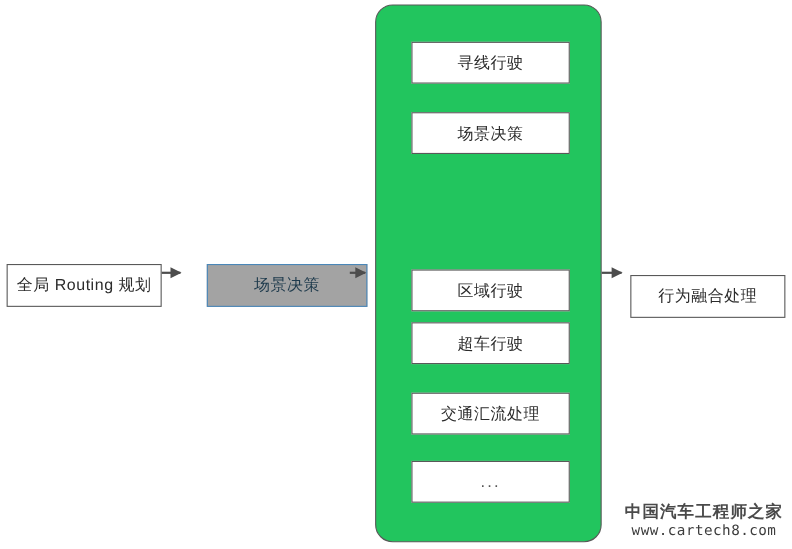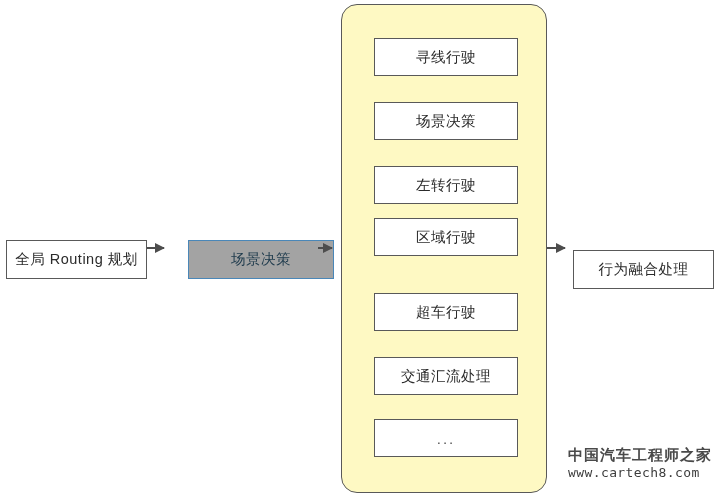--- a/index.html
+++ b/index.html
@@ -69,21 +69,21 @@
 
   
   #scenario-group {
     position: absolute;
     left: 341px;
     top: 4px;
     width: 206px;
     height: 489px;
     border: 1.7px solid #595959;
     border-radius: 16px;
-    background: #fef9c3;
+    background: #22c55e;
   }
 
   .scenario-item {
     position: absolute;
     left: 32px;
     width: 144px;
     height: 38px;
     border: 1.6px solid #595959;
     background: #ffffff;
     display: flex;
@@ -117,21 +117,22 @@
     border-left: 10px solid #4d4d4d;
   }
   #arrow-routing-to-scene { left: 147px; top: 246.5px; width: 17px; }
   #arrow-scene-to-group   { left: 318px; top: 246.5px; width: 14px; }
   #arrow-group-to-fusion  { left: 547px; top: 246.5px; width: 18px; }
 
   
   #watermark {
     position: absolute;
     right: 8px;
-    bottom: 18px;
+    bottom: 8px;
+    text-align: center;
     line-height: 1.25;
     color: #4a4a4a;
     user-select: none;
   }
   #watermark-cn {
     display: block;
     font-family: "DejaVu Serif", "Liberation Serif", serif;
     font-weight: bold;
     font-size: 15px;
     letter-spacing: 1px;
@@ -161,24 +162,21 @@
 
   <div class="arrow" id="arrow-scene-to-group"></div>
 
   <div id="scenario-group">
     <div class="scenario-item" style="top:33px">
       <span>寻线行驶</span>
     </div>
     <div class="scenario-item" style="top:97px">
       <span>场景决策</span>
     </div>
-    <div class="scenario-item" style="top:161px">
-      <span>左转行驶</span>
-    </div>
-    <div class="scenario-item" style="top:213px">
+    <div class="scenario-item" style="top:240px">
       <span>区域行驶</span>
     </div>
     <div class="scenario-item" style="top:288px">
       <span>超车行驶</span>
     </div>
     <div class="scenario-item" style="top:352px">
       <span>交通汇流处理</span>
     </div>
     <div class="scenario-item ellipsis" style="top:414px">
       <span>...</span>

